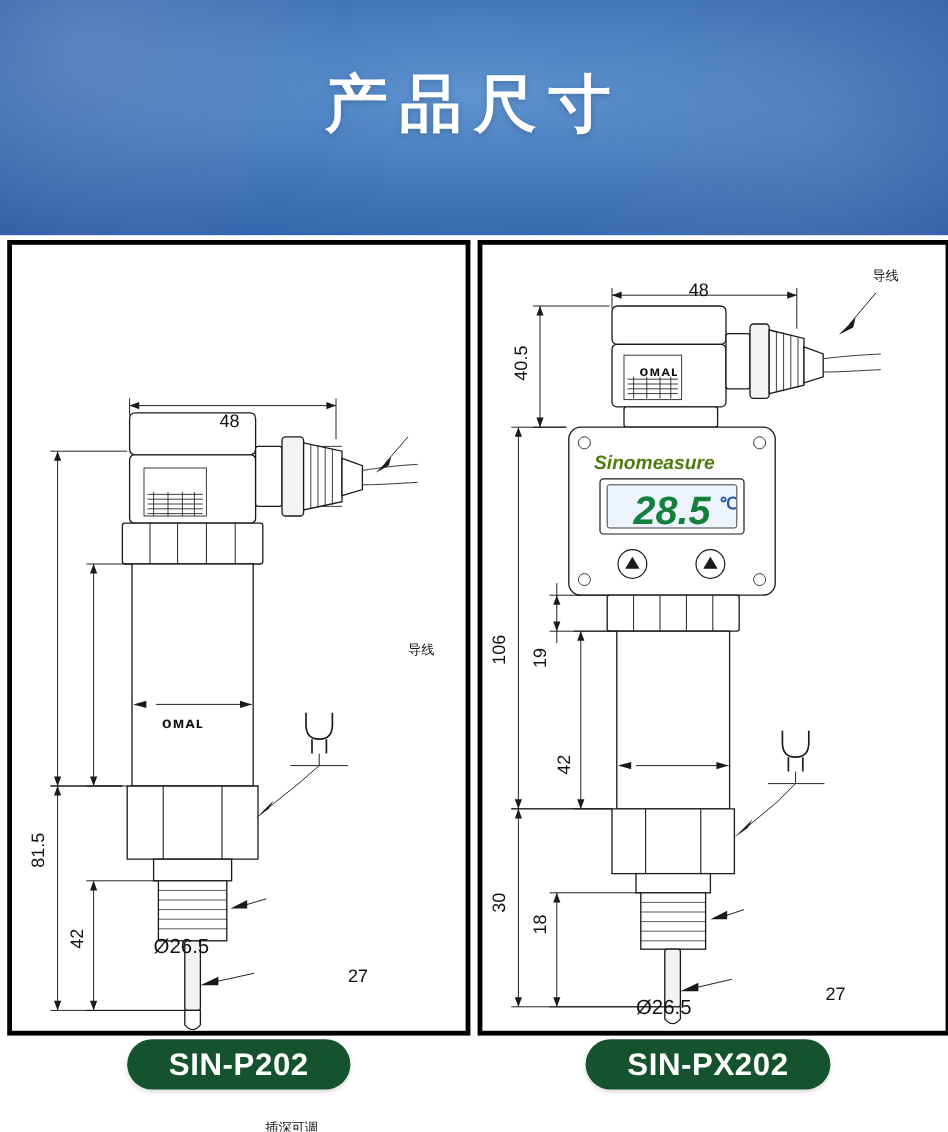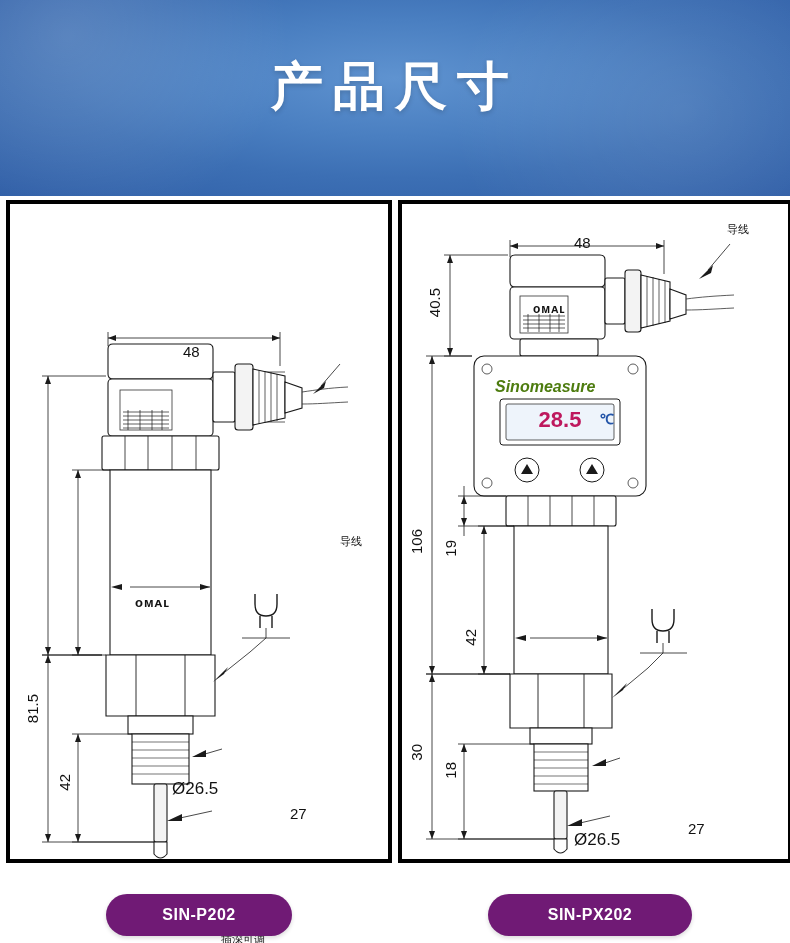--- a/index.html
+++ b/index.html
@@ -35,35 +35,35 @@
   .panel{
     position:absolute;top:200px;background:#ffffff;border:4px solid #000000;
   }
   #panel-left{left:6px;width:378px;height:655px;}
   #panel-right{left:398px;width:386px;height:655px;}
 
   .drawing{position:absolute;left:0;top:0;width:100%;height:100%;}
 
   
   .pill{
-    position:absolute;top:894px;height:42px;border-radius:21px;
-    background:#701a75;color:#fff;font-size:16px;font-weight:bold;
+    position:absolute;top:866px;height:42px;border-radius:21px;
+    background:#14532d;color:#fff;font-size:26px;font-weight:bold;
     display:flex;align-items:center;justify-content:center;
     box-shadow:0 2px 4px rgba(0,0,0,0.15);
     letter-spacing:0.5px;
   }
   #pill-left{left:106px;width:186px;}
   #pill-right{left:488px;width:204px;}
 
   .lbl{
     position:absolute;color:#111;font-size:15px;
     font-family:"Liberation Sans", sans-serif;white-space:nowrap;
   }
   .lbl.cn{font-size:11px;}
-  .lbl.big{font-size:17px;margin-left:44px;}
+  .lbl.big{font-size:17px;}
   .vert{writing-mode:vertical-rl;transform:rotate(180deg);}
   svg{display:block;}
   .ln{stroke:#1a1a1a;stroke-width:1;fill:none;}
   .ln-thin{stroke:#333;stroke-width:0.8;fill:none;}
   .dim{stroke:#1a1a1a;stroke-width:0.8;fill:none;}
   .body-fill{fill:#ffffff;stroke:#1a1a1a;stroke-width:1.1;}
   .grey-fill{fill:#f3f3f3;stroke:#1a1a1a;stroke-width:1.1;}
 </style>
 </head>
 <body>
@@ -352,18 +352,18 @@
   <div class="lbl vert" style="left:60px;top:425px;">42</div>
   <div class="lbl vert" style="left:6px;top:540px;">30</div>
   <div class="lbl vert" style="left:40px;top:558px;">18</div>
   <div class="lbl big" style="left:128px;top:626px;">Ø26.5</div>
   <div class="lbl" style="left:286px;top:616px;">27</div>
   <div class="lbl cn" style="left:325px;top:18px;">导线</div>
   <div class="lbl cn" style="left:217px;top:738px;">插深可调</div>
 
   <div class="lbl" style="left:131px;top:98px;font-size:12px;letter-spacing:1px;font-weight:bold;">ᴏᴍᴀʟ</div>
   <div class="lbl" style="left:93px;top:174px;font-size:16px;font-weight:bold;font-style:italic;color:#4d7c0f;">Sinomeasure</div>
-  <div style="position:absolute;left:110px;top:203px;width:96px;text-align:center;font-size:22px;font-weight:bold;color:#be185d;">28.5</div>
+  <div style="position:absolute;left:110px;top:203px;width:96px;text-align:center;font-size:33px;font-weight:bold;font-style:italic;color:#15803d;">28.5</div>
   <div style="position:absolute;left:198px;top:205px;font-size:14px;color:#2455a8;font-weight:bold;">℃</div>
 </div>
 
 <div class="pill" id="pill-left">SIN-P202</div>
 <div class="pill" id="pill-right">SIN-PX202</div>
 
 </body></html>

